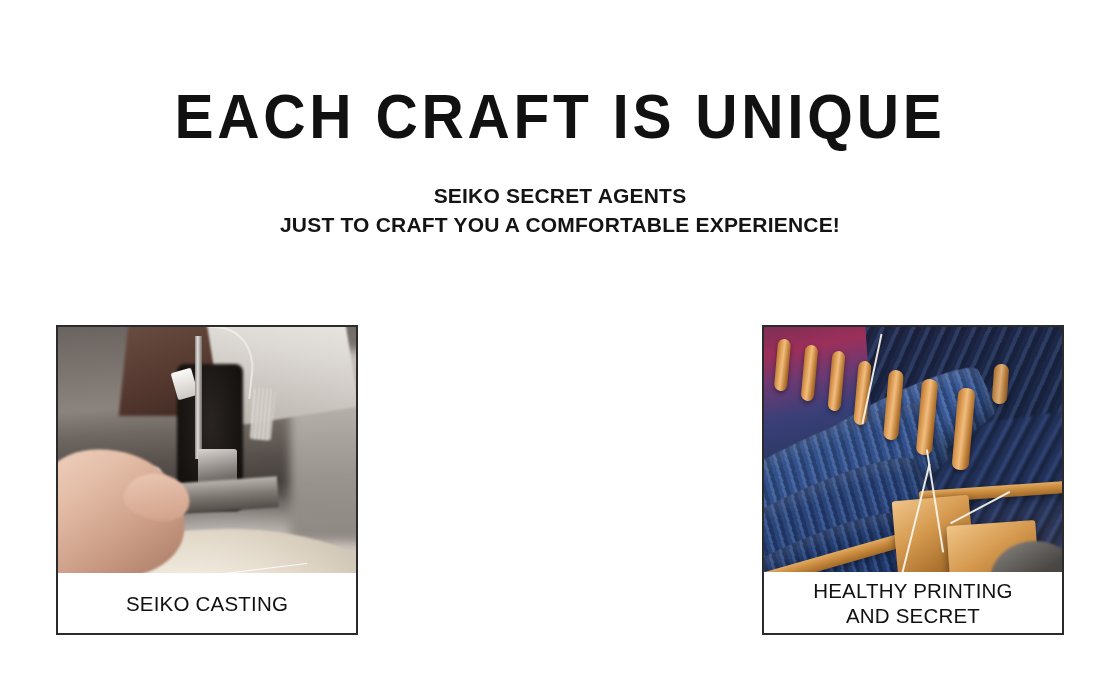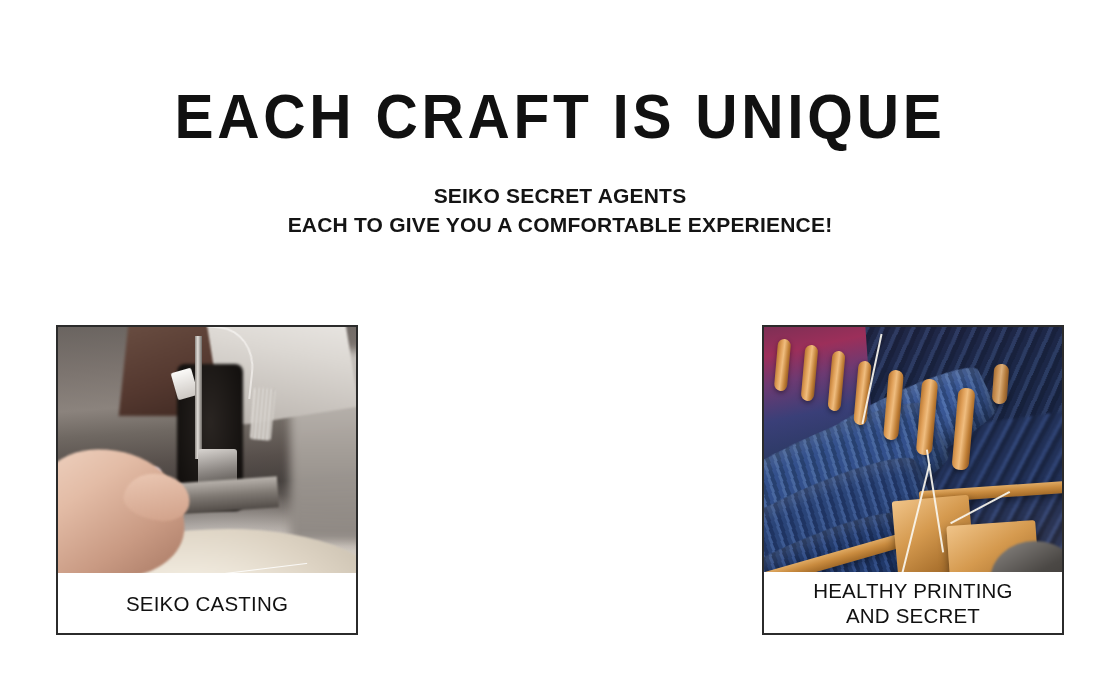--- a/index.html
+++ b/index.html
@@ -419,21 +419,21 @@
 </style>
 </head>
 <body>
 
 <div class="page">
 
   <div class="headline">EACH CRAFT IS UNIQUE</div>
 
   <div class="subhead">
     <div class="subhead-line">SEIKO SECRET AGENTS</div>
-    <div class="subhead-line">EACH TO GIVE YOU A COMFORTABLE EXPERIENCE!</div>
+    <div class="subhead-line">JUST TO CRAFT YOU A COMFORTABLE EXPERIENCE!</div>
   </div>
 
   <div class="cards">
 
     <div class="card">
       <div class="card-photo photo1">
         <div class="p1-col"></div>
         <div class="p1-body"></div>
         <div class="p1-arm"></div>
         <div class="p1-dark"></div>

